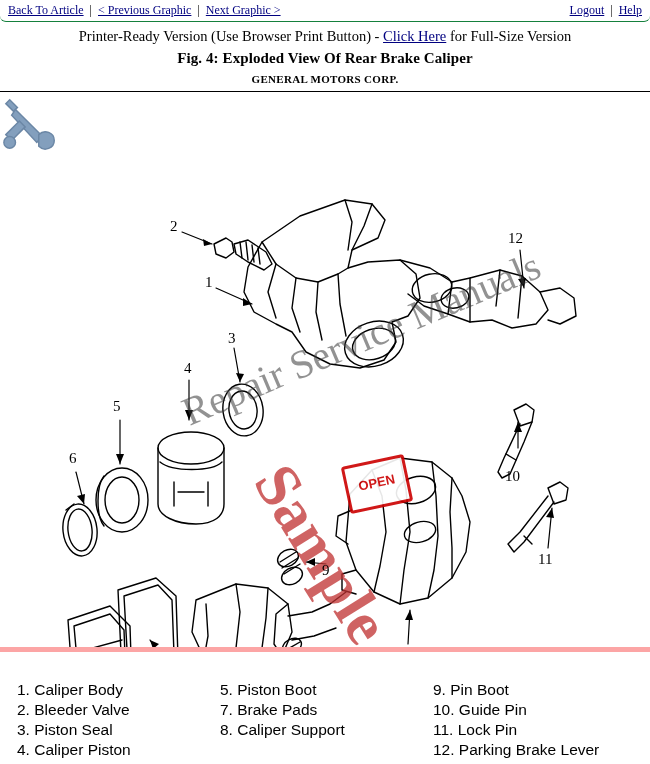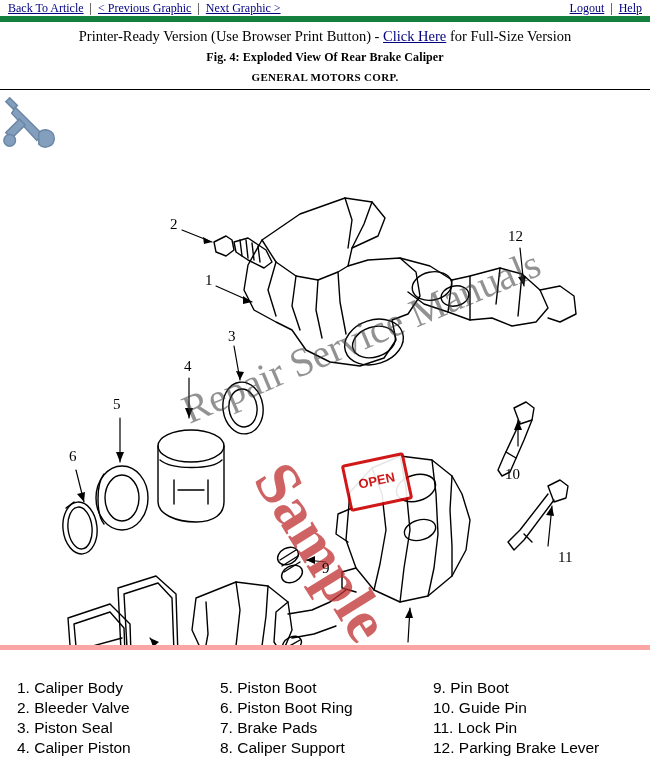--- a/index.html
+++ b/index.html
@@ -12,27 +12,28 @@
     height: 764px;
     font-family: "Liberation Serif", serif;
     color: #000000;
     position: relative;
     overflow: hidden;
   }
 
   
   .navbar {
     height: 22px;
-    border-bottom: 6px solid #15803d;
+    border-bottom: 1px solid #15803d;
     display: flex;
     align-items: center;
     padding: 0 8px;
     box-sizing: border-box;
     font-family: "Liberation Serif", serif;
     font-size: 12px;
+    border-radius: 6px;
   }
   .nav-left {
     display: flex;
     align-items: center;
     gap: 0;
     flex: 1;
   }
   .nav-right {
     display: flex;
   }
@@ -59,21 +60,21 @@
     font-size: 14.5px;
     font-weight: normal;
     line-height: 18px;
   }
   .printer-line .click-here {
     color: #000080;
     text-decoration: underline;
     cursor: pointer;
   }
   .fig-line {
-    font-size: 12px;
+    font-size: 15px;
     font-weight: bold;
     margin-top: 5px;
     letter-spacing: 0.1px;
   }
   .corp-line {
     font-size: 11px;
     font-weight: bold;
     margin-top: 6px;
     letter-spacing: 0.3px;
   }
@@ -366,35 +367,34 @@
 
   <div class="callout" style="left:205px; top:182px;">1</div>
   <div class="callout" style="left:170px; top:126px;">2</div>
   <div class="callout" style="left:228px; top:238px;">3</div>
   <div class="callout" style="left:184px; top:268px;">4</div>
   <div class="callout" style="left:113px; top:306px;">5</div>
   <div class="callout" style="left:69px;  top:358px;">6</div>
 
   <div class="callout" style="left:322px; top:470px;">9</div>
   <div class="callout" style="left:505px; top:376px;">10</div>
-  <div class="callout" style="left:538px; top:459px;margin-left:20px;">11</div>
+  <div class="callout" style="left:538px; top:459px;">11</div>
   <div class="callout" style="left:508px; top:138px;">12</div>
   <div class="callout" style="left:403px; top:553px;">1</div>
 </div>
 
 <div class="legend">
   <div class="legend-col c1">
     <div>1. Caliper Body</div>
     <div>2. Bleeder Valve</div>
     <div>3. Piston Seal</div>
     <div>4. Caliper Piston</div>
   </div>
   <div class="legend-col c2">
     <div>5. Piston Boot</div>
-    <div>6. Piston Boot Ring</div>
     <div>7. Brake Pads</div>
     <div>8. Caliper Support</div>
   </div>
   <div class="legend-col c3">
     <div>9. Pin Boot</div>
     <div>10. Guide Pin</div>
     <div>11. Lock Pin</div>
     <div>12. Parking Brake Lever</div>
   </div>
 </div>

